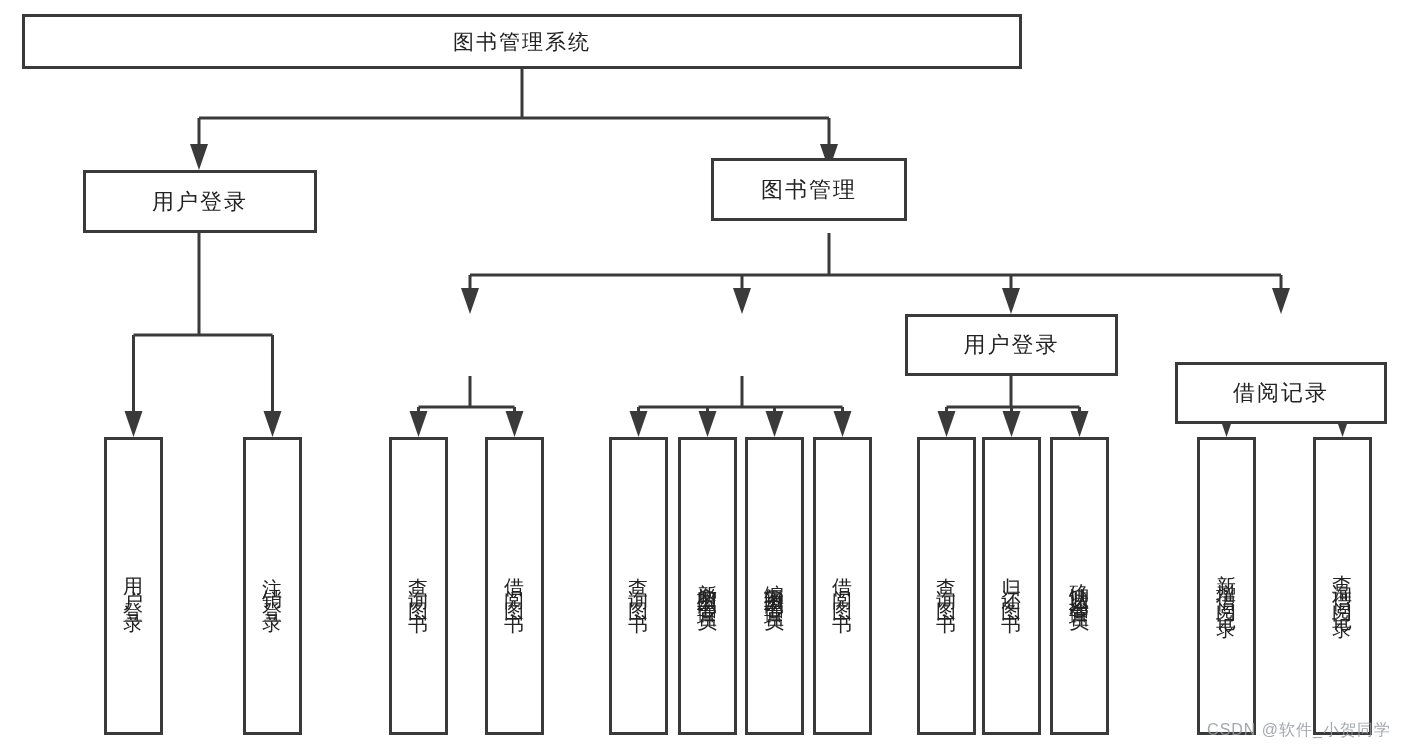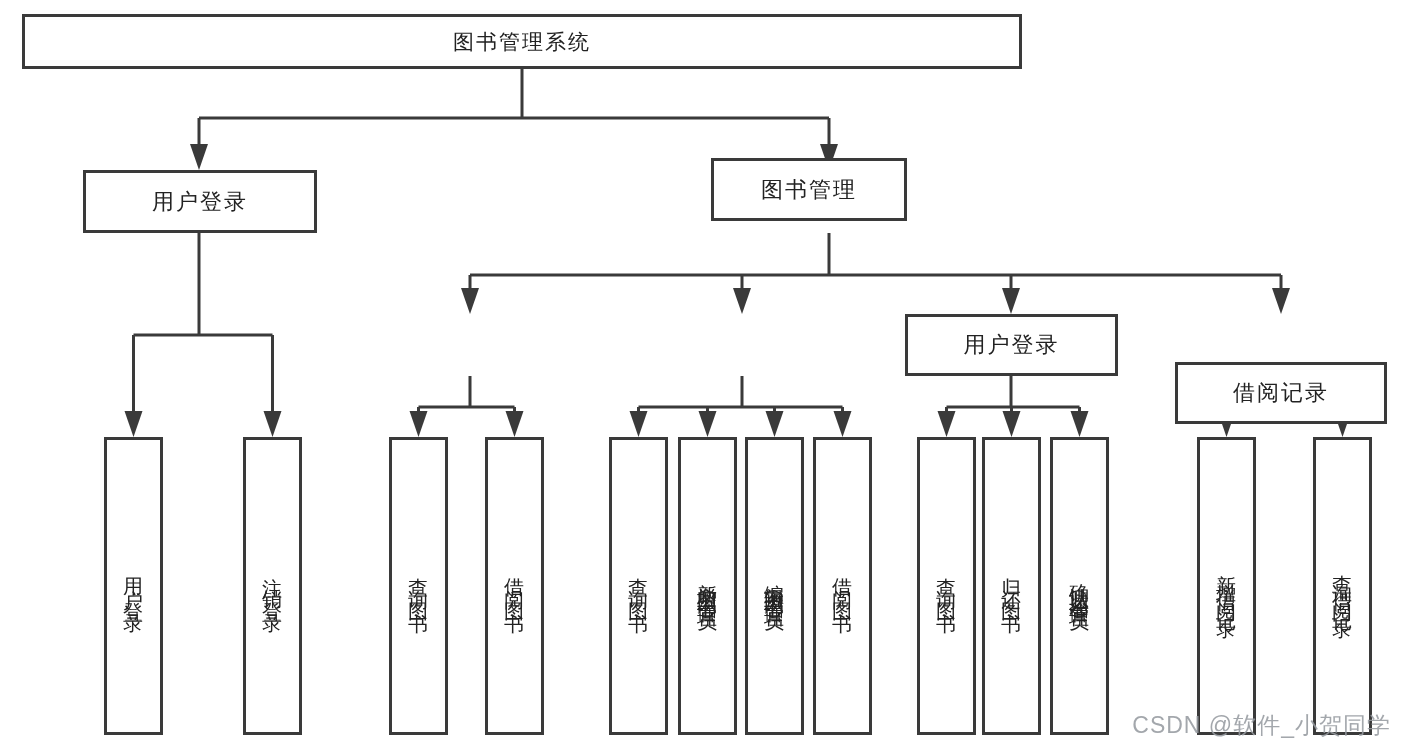--- a/index.html
+++ b/index.html
@@ -36,21 +36,21 @@
     text-orientation: mixed;
     font-size: 20px;
     line-height: 1;
     color: #222222;
   }
   .watermark {
     position: absolute;
     right: 14px;
     bottom: 6px;
     z-index: 3;
-    font-size: 23px;
+    font-size: 16px;
     color: rgba(150, 155, 160, 0.88);
     letter-spacing: 1px;
     white-space: nowrap;
   }
 </style>
 </head>
 <body>
 
 <div class="canvas">
 

